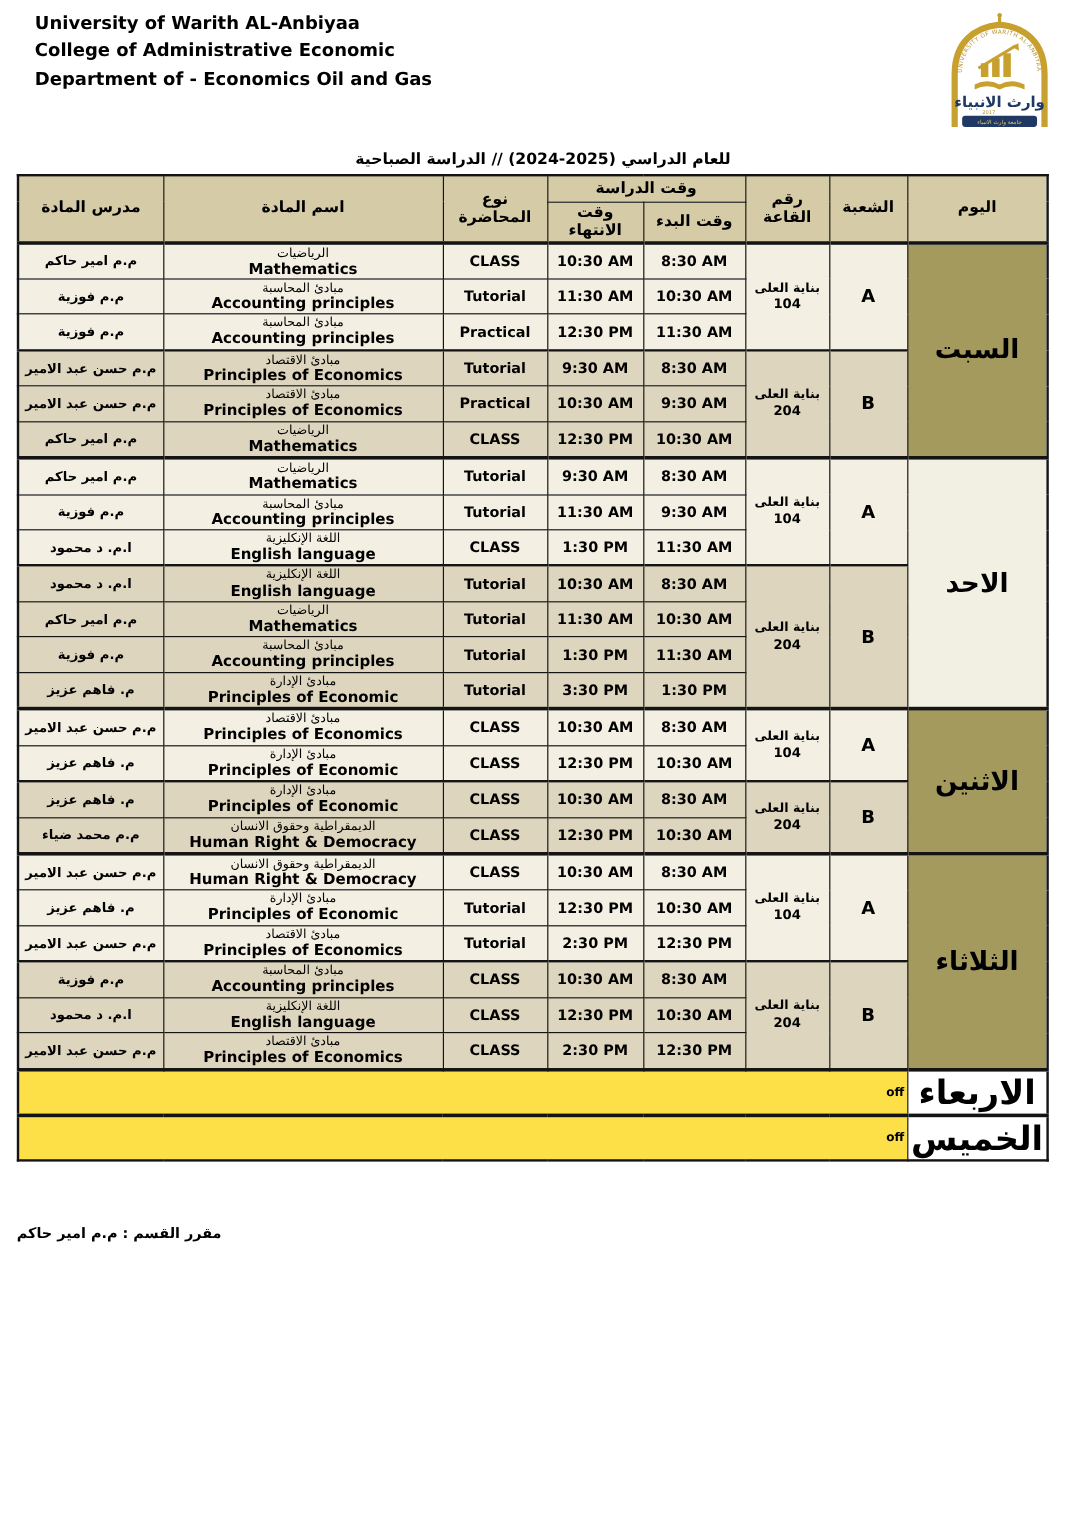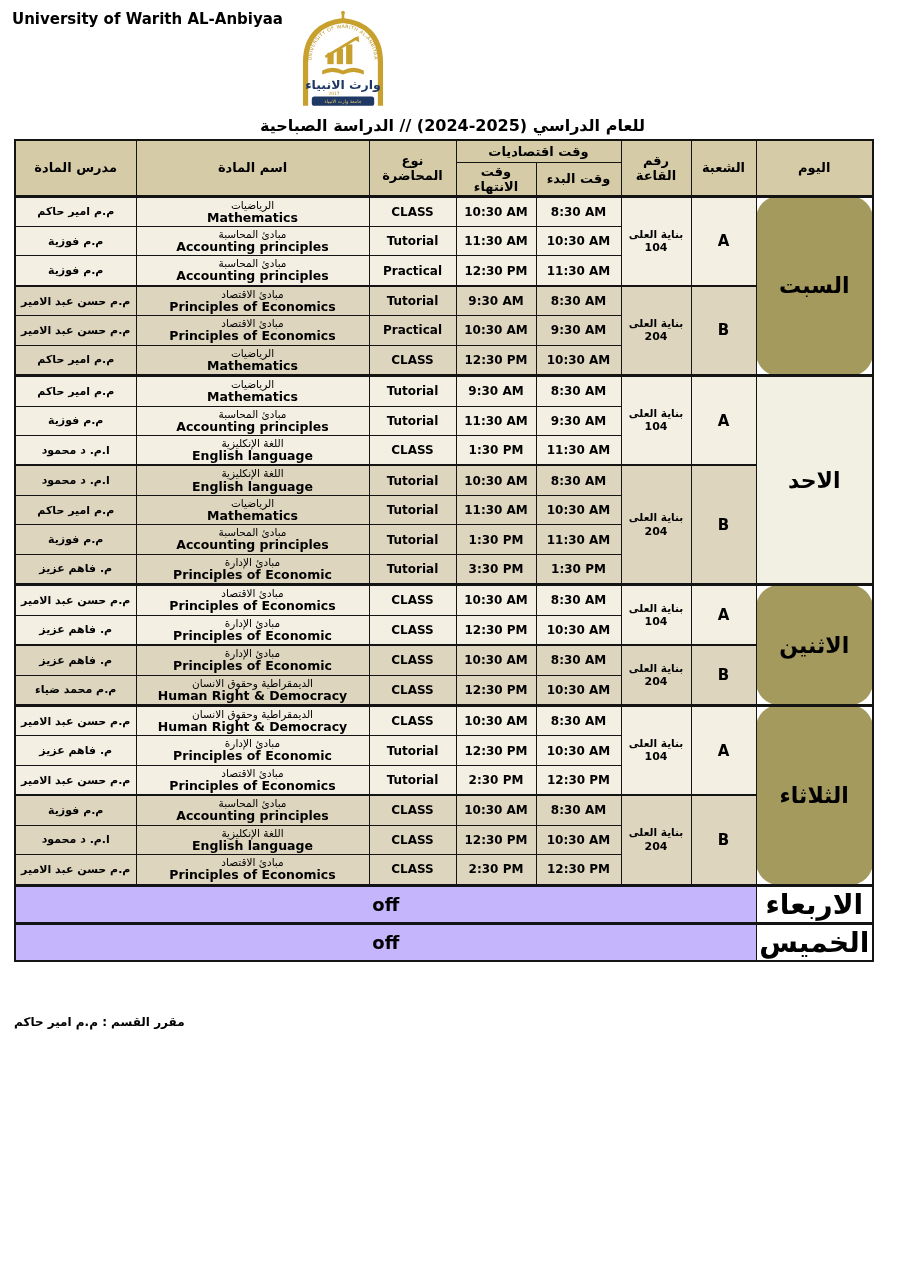--- a/index.html
+++ b/index.html
@@ -3,25 +3,25 @@
 <meta charset="utf-8">
 <style>
   * { box-sizing: border-box; }
   html,body { margin:0; padding:0; }
   body {
     width:905px; height:1280px; background:#ffffff; color:#000;
     font-family:"DejaVu Sans","Liberation Sans",sans-serif;
     overflow:hidden; position:relative;
   }
   
-  .page-header { display:flex; align-items:flex-start; padding:8px 12px 0 12px; }
+  .page-header { display:flex; justify-content:space-between; align-items:flex-start; padding:8px 12px 0 29px; }
   .hdr-en { font-weight:bold; font-size:15px; line-height:1.55; white-space:nowrap; }
   .hdr-ar { font-weight:bold; font-size:14px; line-height:1.65; direction:rtl; text-align:right; white-space:nowrap; }
   .logo-wrap { width:120px; display:flex; justify-content:center; margin-top:2px; }
-  .doc-title { text-align:center; direction:rtl; font-weight:bold; font-size:16px; margin-top:6px; }
+  .doc-title { text-align:center; direction:rtl; font-weight:bold; font-size:13px; margin-top:16px; }
   
   table.timetable {
     border-collapse:collapse; table-layout:fixed;
     width:858px; margin:4px 0 0 14px;
     border:2.5px solid #141414;
   }
   .timetable th, .timetable td {
     border:1.5px solid #141414; padding:1px 2px; text-align:center; vertical-align:middle;
     overflow:hidden;
   }
@@ -36,36 +36,38 @@
   .subject-cell { line-height:1.15; }
   .subject-ar { font-weight:normal; font-size:10.5px; direction:rtl; }
   .subject-en { font-weight:bold; font-size:12.5px; }
   .type-cell { font-weight:bold; font-size:12px; }
   .time-cell { font-weight:bold; font-size:12px; }
   .room-cell { line-height:1.25;margin-top:28px; }
   .room-bldg { font-weight:bold; font-size:10.5px; direction:rtl; }
   .room-no { font-weight:bold; font-size:11px; }
   .section-cell { font-weight:bold; font-size:15px; }
   td.day-cell { font-weight:bold; font-size:22px; direction:rtl; }
-  td.day-khaki { background:#a49a5e !important;border-radius:23px; }
+  td.day-khaki { background:#a49a5e !important; }
   td.day-light { background:#f2efe3 !important; }
   td.day-white { background:#ffffff !important; font-size:28px;margin-top:38px; }
   tr.off-row { height:33px; }
-  tr.off-row .off-cell { background:#c4b5fd; font-weight:bold; font-size:18px; }
+  tr.off-row .off-cell { background:#fde047; font-weight:bold; font-size:10px;text-align:right; }
   
   .page-footer { display:flex; justify-content:space-between; width:858px; margin:5px 0 0 14px; font-weight:bold; font-size:12px; }
   .footer-right { direction:rtl;margin-top:48px; }
   .footer-left { direction:rtl; }
 </style>
 </head>
 <body>
 
 <div class="page-header">
   <div class="hdr-en">
     <div>University of Warith AL-Anbiyaa</div>
+    <div>College of Administrative Economic</div>
+    <div>Department of - Economics Oil and Gas</div>
   </div>
   <div class="logo-wrap">
     <svg width="104" height="100" viewBox="0 0 100 96" xmlns="http://www.w3.org/2000/svg">
       <path d="M14,92 V50 C14,24 30,12 50,10 C70,12 86,24 86,50 V92" fill="none" stroke="#c8a02e" stroke-width="5"></path>
       <line x1="50" y1="10" x2="50" y2="2" stroke="#c8a02e" stroke-width="2.5"></line>
       <circle cx="50" cy="2.5" r="1.8" fill="#c8a02e"></circle>
       <path id="arcp" d="M21,55 A30,30 0 1 1 79,55" fill="none"></path>
       <text font-size="4.6" fill="#b8932a" letter-spacing="0.4">
         <textPath href="#arcp" startOffset="6%">UNIVERSITY OF WARITH AL-ANBIYAA</textPath>
       </text>
@@ -94,21 +96,21 @@
     <col style="width:85px">
       <col style="width:70px">
       <col style="width:65px">
       <col style="width:117px">
   </colgroup>
   <thead>
     <tr>
       <th rowspan="2">مدرس المادة</th>
       <th rowspan="2">اسم المادة</th>
       <th rowspan="2">نوع المحاضرة</th>
-      <th colspan="2">وقت اقتصاديات</th>
+      <th colspan="2">وقت الدراسة</th>
       <th rowspan="2">رقم القاعة</th>
       <th rowspan="2">الشعبة</th>
       <th rowspan="2">اليوم</th>
     </tr>
     <tr>
       <th>وقت الانتهاء</th>
       <th>وقت البدء</th>
     </tr>
   </thead>
   <tbody>

